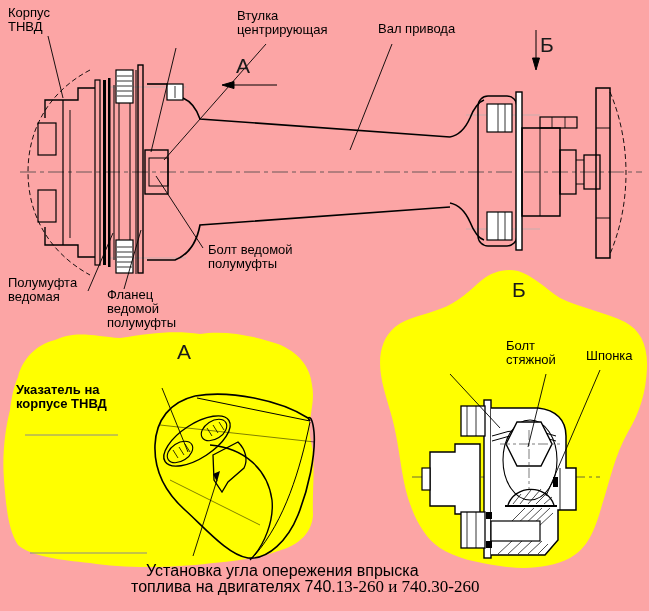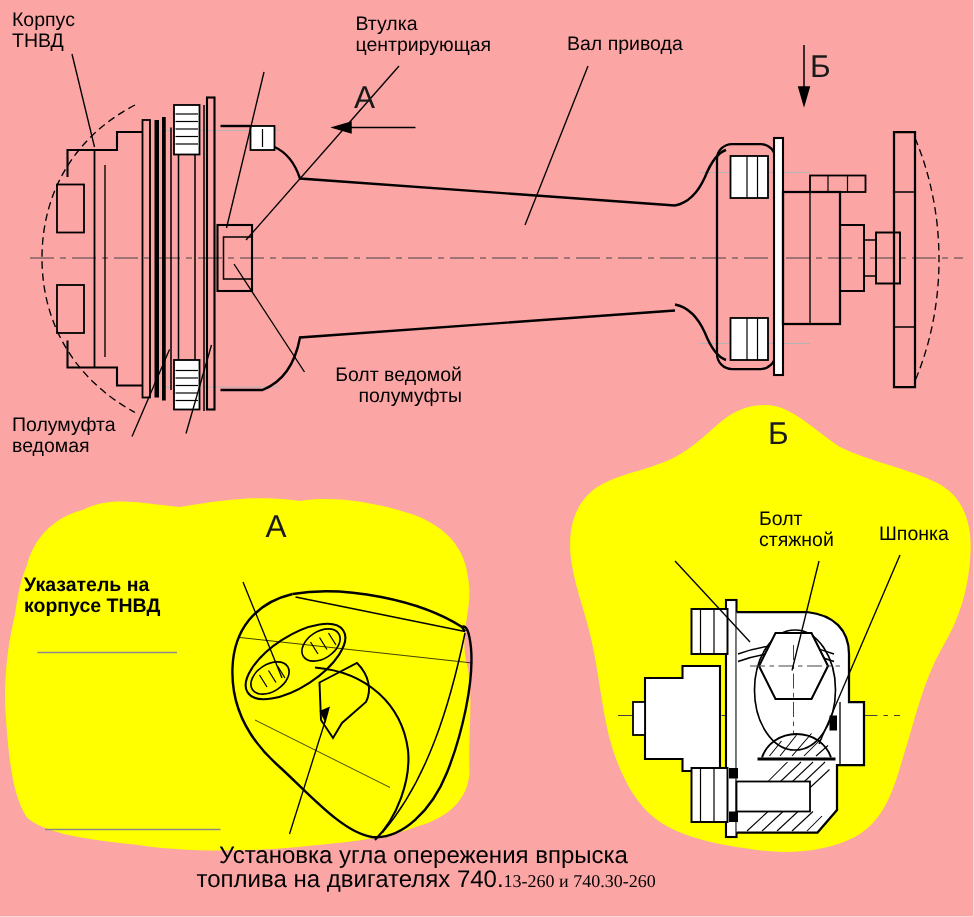--- a/index.html
+++ b/index.html
@@ -3,22 +3,22 @@
 <meta charset="utf-8">
 <style>
   html,body{margin:0;padding:0;background:#ffffff;}
   .stage{position:relative;width:649px;height:611px;background:#fca5a5;overflow:hidden;
          font-family:"Liberation Sans",sans-serif;color:#000;}
   .stage svg{position:absolute;left:0;top:0;}
   .lbl{position:absolute;font-size:13px;line-height:14px;color:#000;white-space:normal;}
   .nowrap{white-space:nowrap;}
   .view-letter{position:absolute;font-size:21px;line-height:22px;color:#1a1a1a;}
   .caption{position:absolute;font-size:16px;line-height:17px;color:#000;}
-  .caption .serif{font-family:"Liberation Serif",serif;font-size:12px;}
-  .center{text-align:right;}
+  .caption .serif{font-family:"Liberation Serif",serif;font-size:17px;}
+  .center{text-align:left;}
 </style>
 </head>
 <body>
 
 <div class="stage">
 
 <svg width="649" height="611" viewBox="0 0 649 611">
 
   <path fill="#ffff00" d="M 18 377 C 22 360 35 345 55 340 C 75 330 95 336 120 338 C 150 333 175 330 200 334 C 225 330 255 336 278 344 C 298 352 310 366 312 385 C 316 405 306 420 311 442 C 316 460 312 490 313 515 C 312 532 300 545 278 551 C 255 560 225 562 195 565 C 160 568 120 568 90 563 C 60 560 30 556 18 545 C 8 530 6 505 4 480 C 2 455 5 430 10 410 C 12 395 14 386 18 377 Z"></path>
   <path fill="#ffff00" d="M 518 271 C 532 275 545 288 560 298 C 580 308 605 312 625 322 C 640 330 648 345 647 368 C 646 392 640 412 628 432 C 615 455 610 480 602 505 C 595 530 588 548 570 558 C 550 568 525 570 500 566 C 478 563 455 558 440 548 C 425 538 415 520 408 498 C 402 478 400 455 396 435 C 392 412 384 395 381 375 C 378 355 382 338 395 327 C 408 317 425 315 440 309 C 458 303 470 290 482 280 C 492 272 505 268 518 271 Z"></path>
@@ -220,20 +220,21 @@
     <line x1="546" y1="374" x2="528" y2="447"></line>
     <line x1="600" y1="370" x2="546" y2="496"></line>
   </g>
 </svg>
 
   <div class="lbl" style="left:8px;top:6px;width:70px;">Корпус ТНВД</div>
   <div class="lbl" style="left:237px;top:9px;width:112px;">Втулка центрирующая</div>
   <div class="lbl nowrap" style="left:368px;top:22px;margin-left:10px;">Вал привода</div>
   <div class="lbl center" style="left:208px;top:243px;width:100px;">Болт ведомой полумуфты</div>
   <div class="lbl" style="left:8px;top:276px;width:86px;">Полумуфта ведомая</div>
+  <div class="lbl" style="left:107px;top:288px;width:84px;">Фланец ведомой полумуфты</div>
 
   <div class="view-letter" style="left:236px;top:55px;">А</div>
   <div class="view-letter" style="left:540px;top:34px;">Б</div>
 
   <div class="view-letter" style="left:177px;top:341px;">А</div>
   <div class="lbl" style="left:16px;top:383px;width:112px;font-weight:bold;">Указатель на корпусе ТНВД</div>
 
   <div class="view-letter" style="left:512px;top:279px;">Б</div>
   <div class="lbl" style="left:506px;top:339px;width:70px;">Болт стяжной</div>
   <div class="lbl nowrap" style="left:586px;top:349px;">Шпонка</div>

